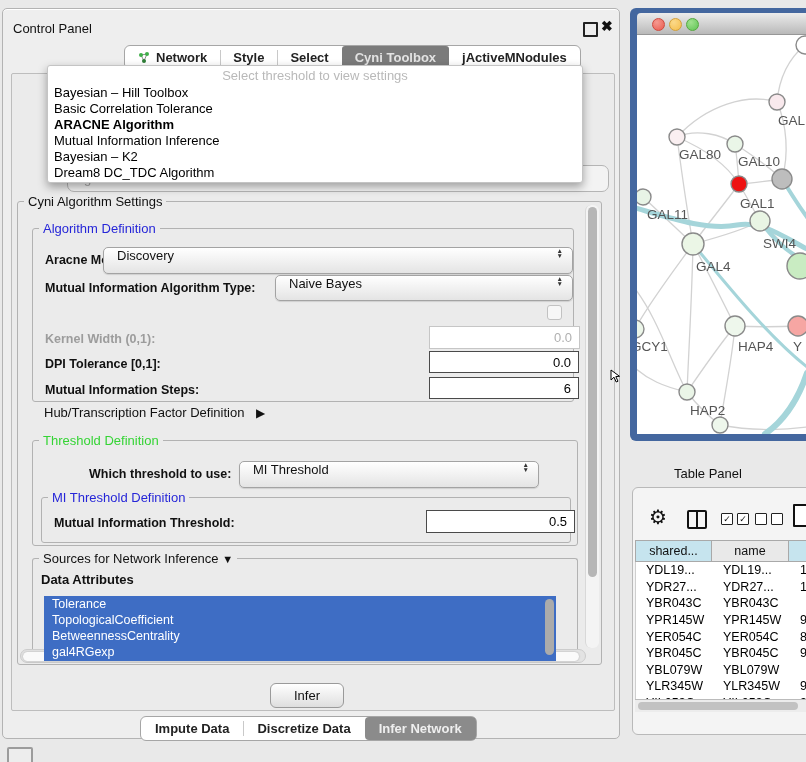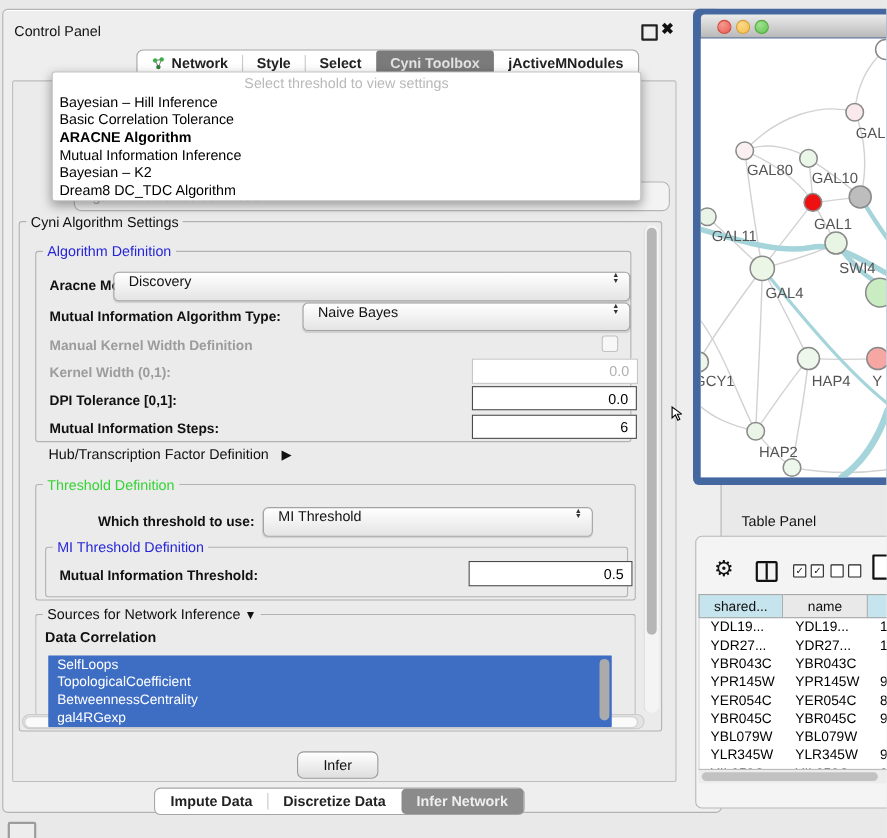--- a/index.html
+++ b/index.html
@@ -6,21 +6,21 @@
   body{
     width:806px;height:762px;position:relative;overflow:hidden;
     background:#e9e9e9;
     font-family:"Liberation Sans", sans-serif;
     -webkit-font-smoothing:antialiased;
   }
   .abs{position:absolute;}
 
   
   #cp{left:2px;top:8px;width:616px;height:729px;background:#eeeeee;
-      border:1px solid #b3b3b3;border-radius:5px;box-shadow:inset 0 1px 0 #ffffff;padding-left:36px;}
+      border:1px solid #b3b3b3;border-radius:5px;box-shadow:inset 0 1px 0 #ffffff;}
   #cp-title{left:10px;top:12px;font-size:13px;color:#111;}
   .win-btn{top:13px;width:11px;height:11px;}
   #cp-float{left:580px;border:2px solid #222;border-radius:1px;background:transparent;}
   #cp-close{left:598px;top:10px;font-size:14px;font-weight:bold;color:#111;line-height:14px;}
 
   #cp-tabs{left:86px;top:36px;height:23px;background:#ffffff;border:1px solid #a6a6a6;
            border-radius:6px;display:flex;align-items:stretch;margin-left:35px;}
   .cp-tab{display:flex;align-items:center;padding:0 13px;font-size:13px;font-weight:bold;color:#222;position:relative;}
   .cp-tab:not(:first-child):before{content:"";position:absolute;left:0;top:4px;bottom:4px;width:1px;background:#c9c9c9;}
   .cp-tab.selected{background:#7b7b7b;color:#e3e3e3;border-radius:3px;margin:0;}
@@ -162,21 +162,21 @@
 
   <div class="abs" id="cp-content"></div>
 
   <div class="abs" id="bg-combo">
     <span>galFiltered.sif default node</span>
   </div>
 
   <div class="abs" id="dd">
     <div id="dd-ph">Select threshold to view settings</div>
     <div id="dd-items">
-        <div class="dd-item">Bayesian – Hill Inference</div>
+        <div class="dd-item">Bayesian – Hill Toolbox</div>
         <div class="dd-item">Basic Correlation Tolerance</div>
         <div class="dd-item bold">ARACNE Algorithm</div>
         <div class="dd-item">Mutual Information Inference</div>
         <div class="dd-item">Bayesian – K2</div>
         <div class="dd-item">Dream8 DC_TDC Algorithm</div>
       </div>
   </div>
 
   <div class="group" id="settings-group" style="left:14px;top:192px;width:583px;height:462px;">
     <span class="group-title">Cyni Algorithm Settings</span>
@@ -198,21 +198,20 @@
 
       <span class="lbl" style="left:12px;top:52px;">Mutual Information Algorithm Type:</span>
       <div class="combo" style="left:242px;top:46px;width:296px;height:24px;">
         <span class="val">Naive Bayes</span>
         <span class="stepper">
             <span>▲</span>
             <span>▼</span>
           </span>
       </div>
 
-      <span class="lbl dis" style="left:12px;top:78px;">Manual Kernel Width Definition</span>
       <div class="checkbox" style="left:514px;top:76px;"></div>
 
       <span class="lbl dis" style="left:12px;top:103px;">Kernel Width (0,1):</span>
       <div class="field dis" style="left:396px;top:97px;width:142px;height:21px;">
         <span>0.0</span>
       </div>
 
       <span class="lbl" style="left:12px;top:128px;">DPI Tolerance [0,1]:</span>
       <div class="field active" style="left:396px;top:122px;width:141px;height:20px;">
         <span>0.0</span>
@@ -248,25 +247,25 @@
           <span>0.5</span>
         </div>
       </div>
     </div>
 
     <div class="group" style="left:14px;top:356px;width:544px;height:104px;border-bottom:none;">
       <span class="group-title">
         <span>Sources for Network Inference</span>
         <span style="font-size:11px;">▼</span>
       </span>
-      <span class="lbl" style="left:8px;top:13px;font-size:13px;">Data Correlation</span>
+      <span class="lbl" style="left:8px;top:13px;font-size:13px;">Data Attributes</span>
     </div>
 
     <div id="attr-list" style="left:26px;top:394px;">
-        <div class="attr-item">SelfLoops</div>
+        <div class="attr-item">Tolerance</div>
         <div class="attr-item">TopologicalCoefficient</div>
         <div class="attr-item">BetweennessCentrality</div>
         <div class="attr-item">gal4RGexp</div>
       </div>
     <div class="abs" id="attr-sb" style="left:527px;top:397px;"></div>
 
     <div class="hsb-track" style="left:2px;bottom:1px;width:564px;height:12px;">
       <div class="hsb-thumb" style="left:2px;top:1.5px;width:556px;height:9px;"></div>
     </div>
   </div>

